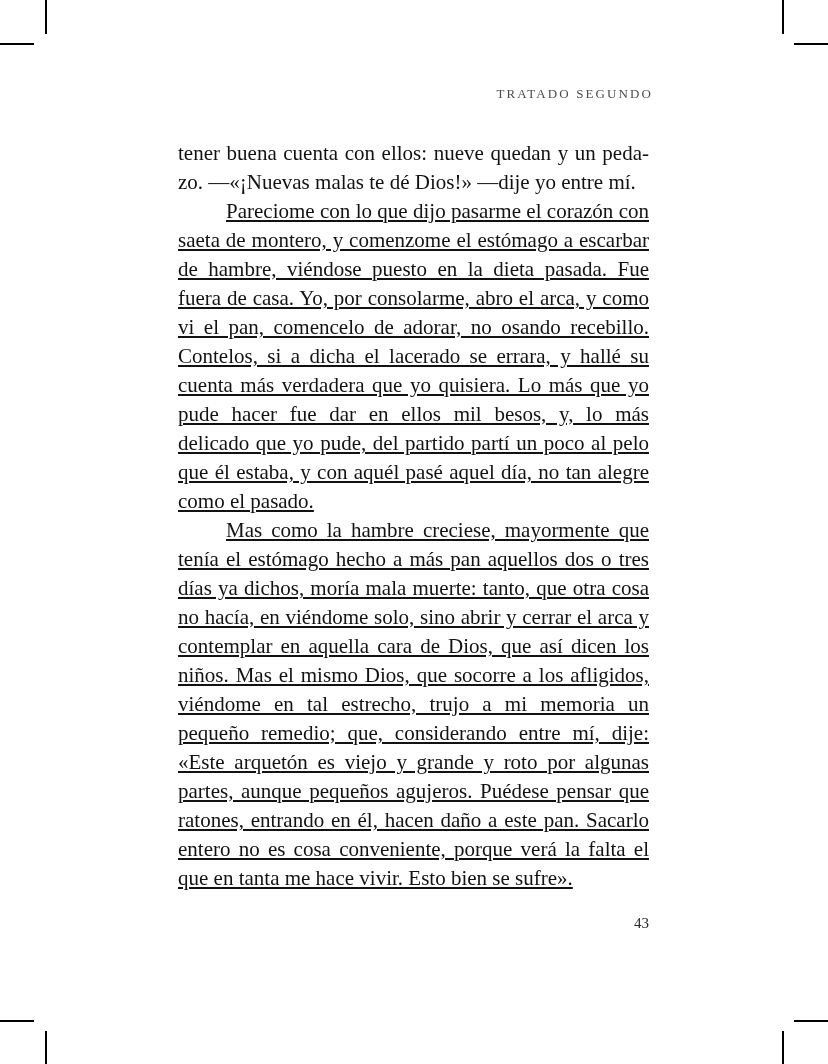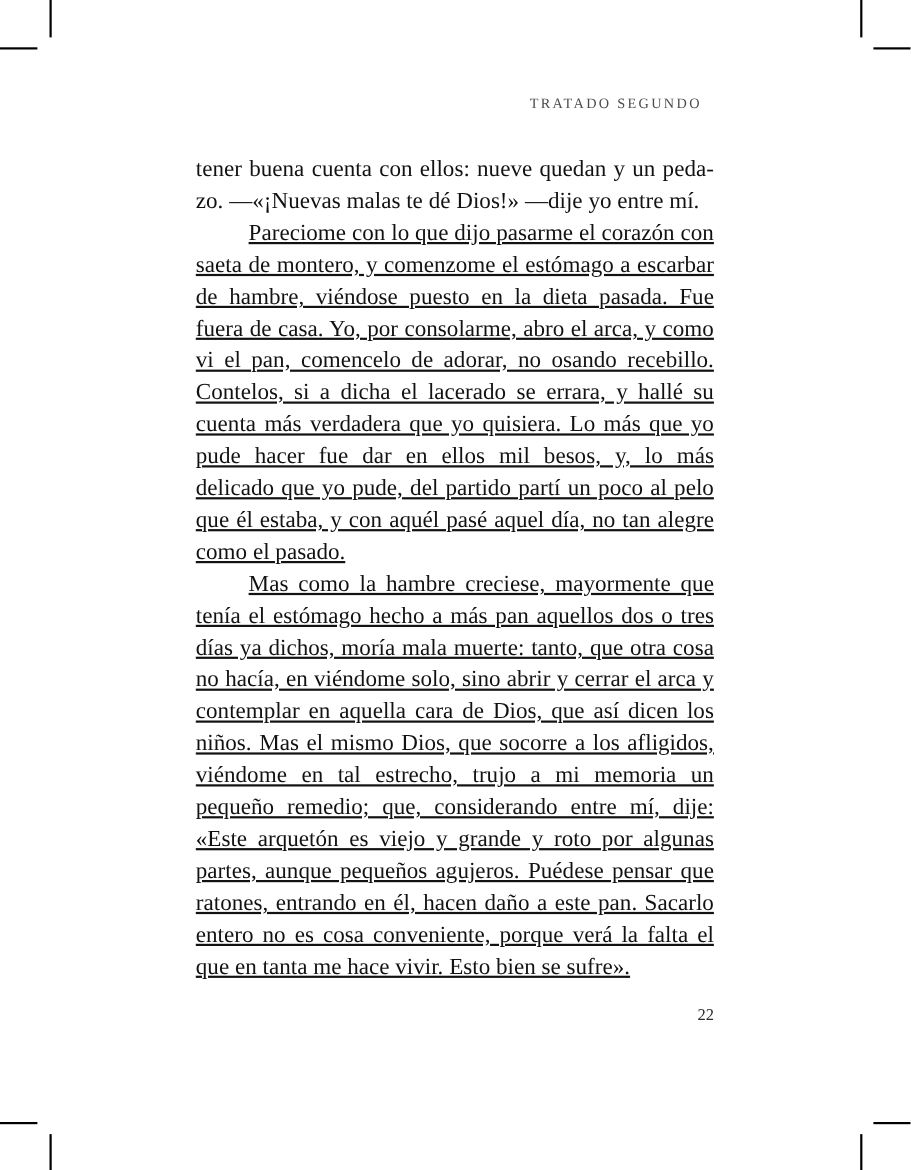--- a/index.html
+++ b/index.html
@@ -31,21 +31,21 @@
   .crop-tr-v { left: 782px; top: 0;      height: 34px; }
   .crop-tr-h { left: 794px; top: 43px;   width: 34px; }
   .crop-bl-v { left: 45px;  top: 1031px; height: 33px; }
   .crop-bl-h { left: 0;     top: 1020px; width: 34px; }
   .crop-br-v { left: 782px; top: 1031px; height: 33px; }
   .crop-br-h { left: 794px; top: 1020px; width: 34px; }
 
   
   .running-head {
     position: absolute;
-    left: 167px;
+    left: 182px;
     top: 86px;
     width: 471px;
     text-align: right;
     font-size: 13px;
     letter-spacing: 2.1px;
     color: #4b4b4f;
     font-variant: small-caps;
     text-transform: uppercase;
     white-space: nowrap;
   }
@@ -97,15 +97,15 @@
   <div class="crop crop-h crop-br-h"></div>
 
   <div class="running-head">TRATADO SEGUNDO</div>
 
   <div class="text-block">
     <p class="para">tener buena cuenta con ellos: nueve quedan y un peda­zo. —«¡Nuevas malas te dé Dios!» —dije yo entre mí.</p>
     <p class="para">Pareciome con lo que dijo pasarme el corazón con saeta de montero, y comenzome el estómago a escarbar de hambre, viéndose puesto en la dieta pasada. Fue fuera de casa. Yo, por consolarme, abro el arca, y como vi el pan, comencelo de adorar, no osando recebillo. Contelos, si a dicha el lacerado se errara, y hallé su cuenta más verdadera que yo quisiera. Lo más que yo pude hacer fue dar en ellos mil besos, y, lo más delicado que yo pude, del partido partí un poco al pelo que él estaba, y con aquél pasé aquel día, no tan alegre como el pasado.</p>
     <p class="para">Mas como la hambre creciese, mayormente que tenía el estómago hecho a más pan aquellos dos o tres días ya dichos, moría mala muerte: tanto, que otra cosa no hacía, en viéndome solo, sino abrir y cerrar el arca y contemplar en aquella cara de Dios, que así dicen los niños. Mas el mismo Dios, que socorre a los afligidos, viéndome en tal estrecho, trujo a mi memoria un pequeño remedio; que, considerando entre mí, dije: «Este arquetón es viejo y grande y roto por algunas partes, aunque pequeños agujeros. Puédese pensar que ratones, entrando en él, hacen daño a este pan. Sacarlo entero no es cosa conveniente, porque verá la falta el que en tanta me hace vivir. Esto bien se sufre».</p>
   </div>
 
-  <div class="folio">22</div>
+  <div class="folio">43</div>
 
 </div>
 
 </body></html>

